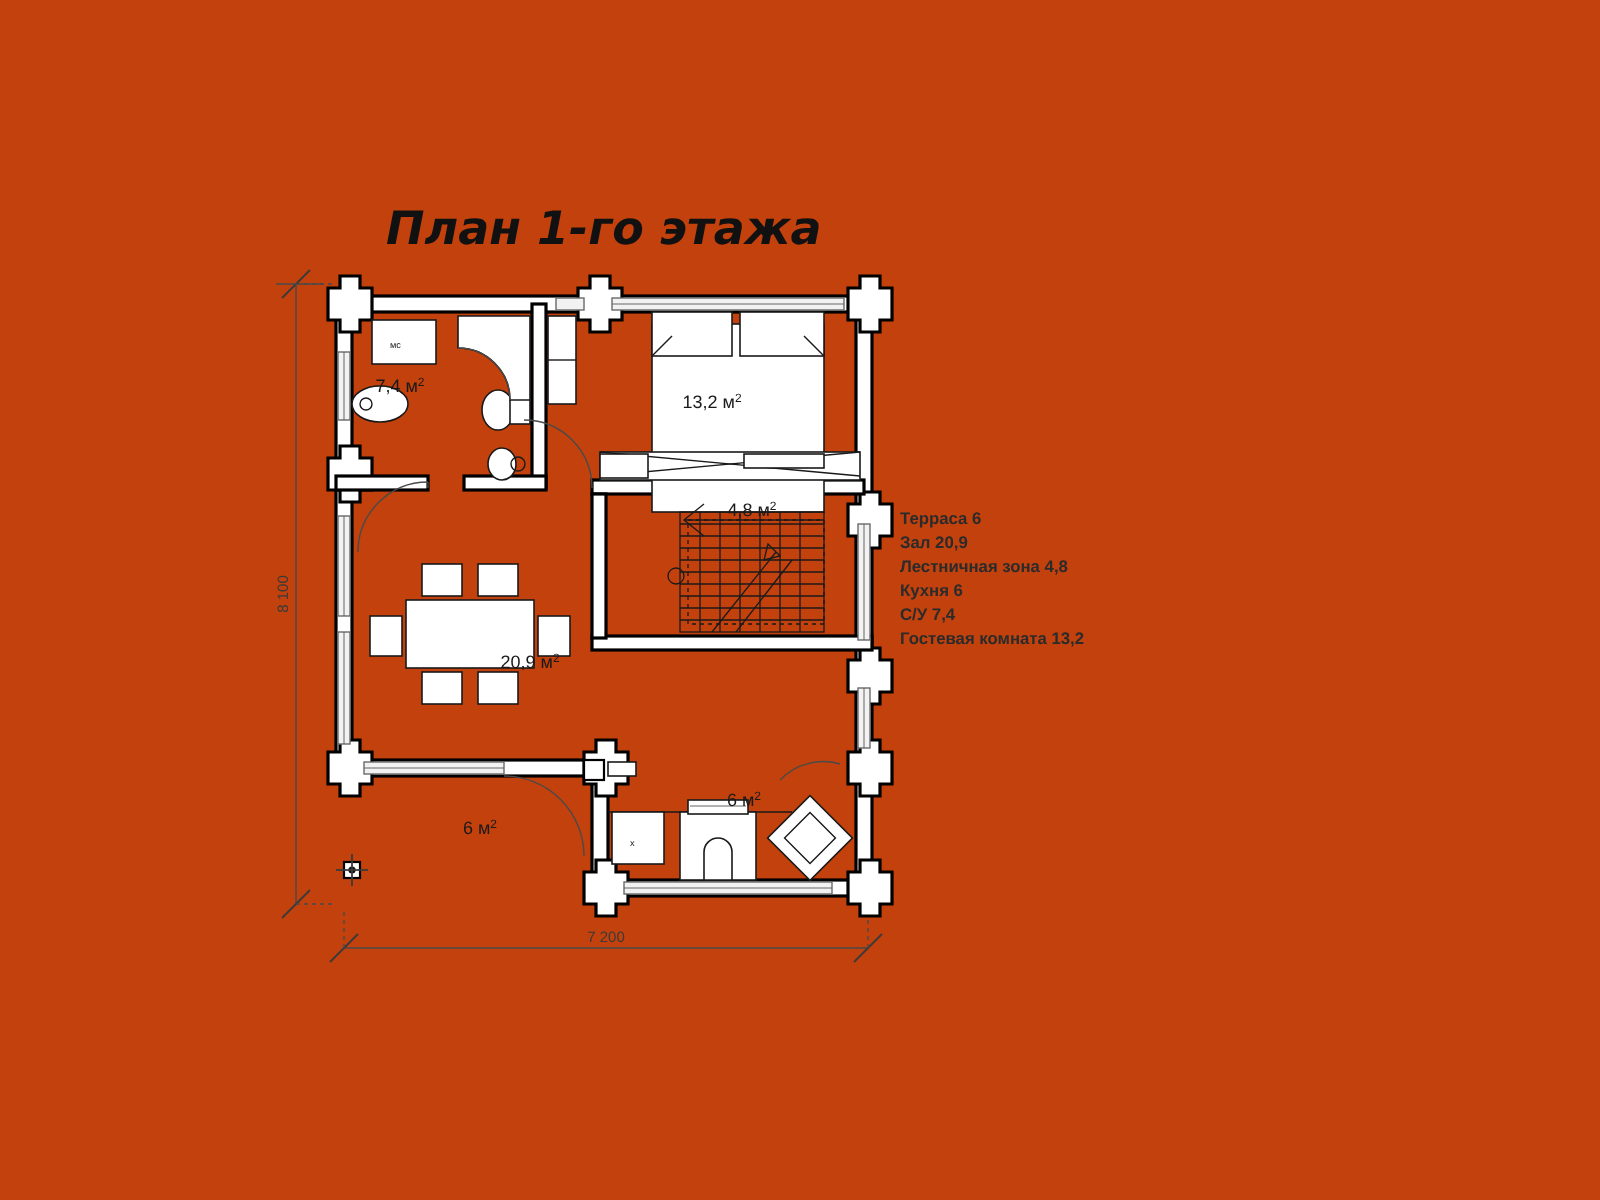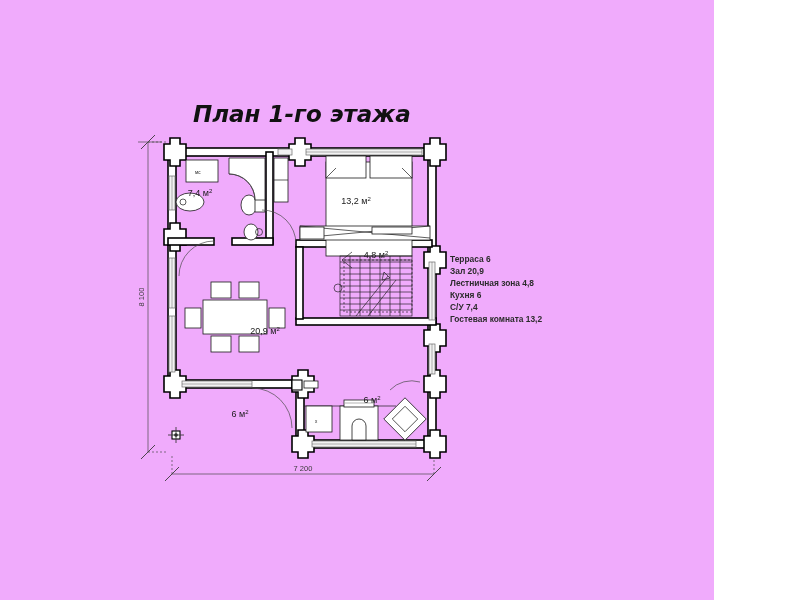--- a/index.html
+++ b/index.html
@@ -11,23 +11,23 @@
   body {
     width: 800px;
     height: 600px;
     font-family: "Liberation Sans", sans-serif;
     color: #111111;
     overflow: hidden;
     position: relative;
   }
   #page {
     position: relative;
-    width: 714px;
+    width: 800px;
     height: 600px;
-    background: #f0abfc;
+    background: #c2410c;
   }
   #plan-svg {
     display: block;
     width: 800px;
     height: 600px;
   }
   .ttl {
     font-family: "DejaVu Sans", sans-serif;
     font-weight: bold;
     font-style: italic;

